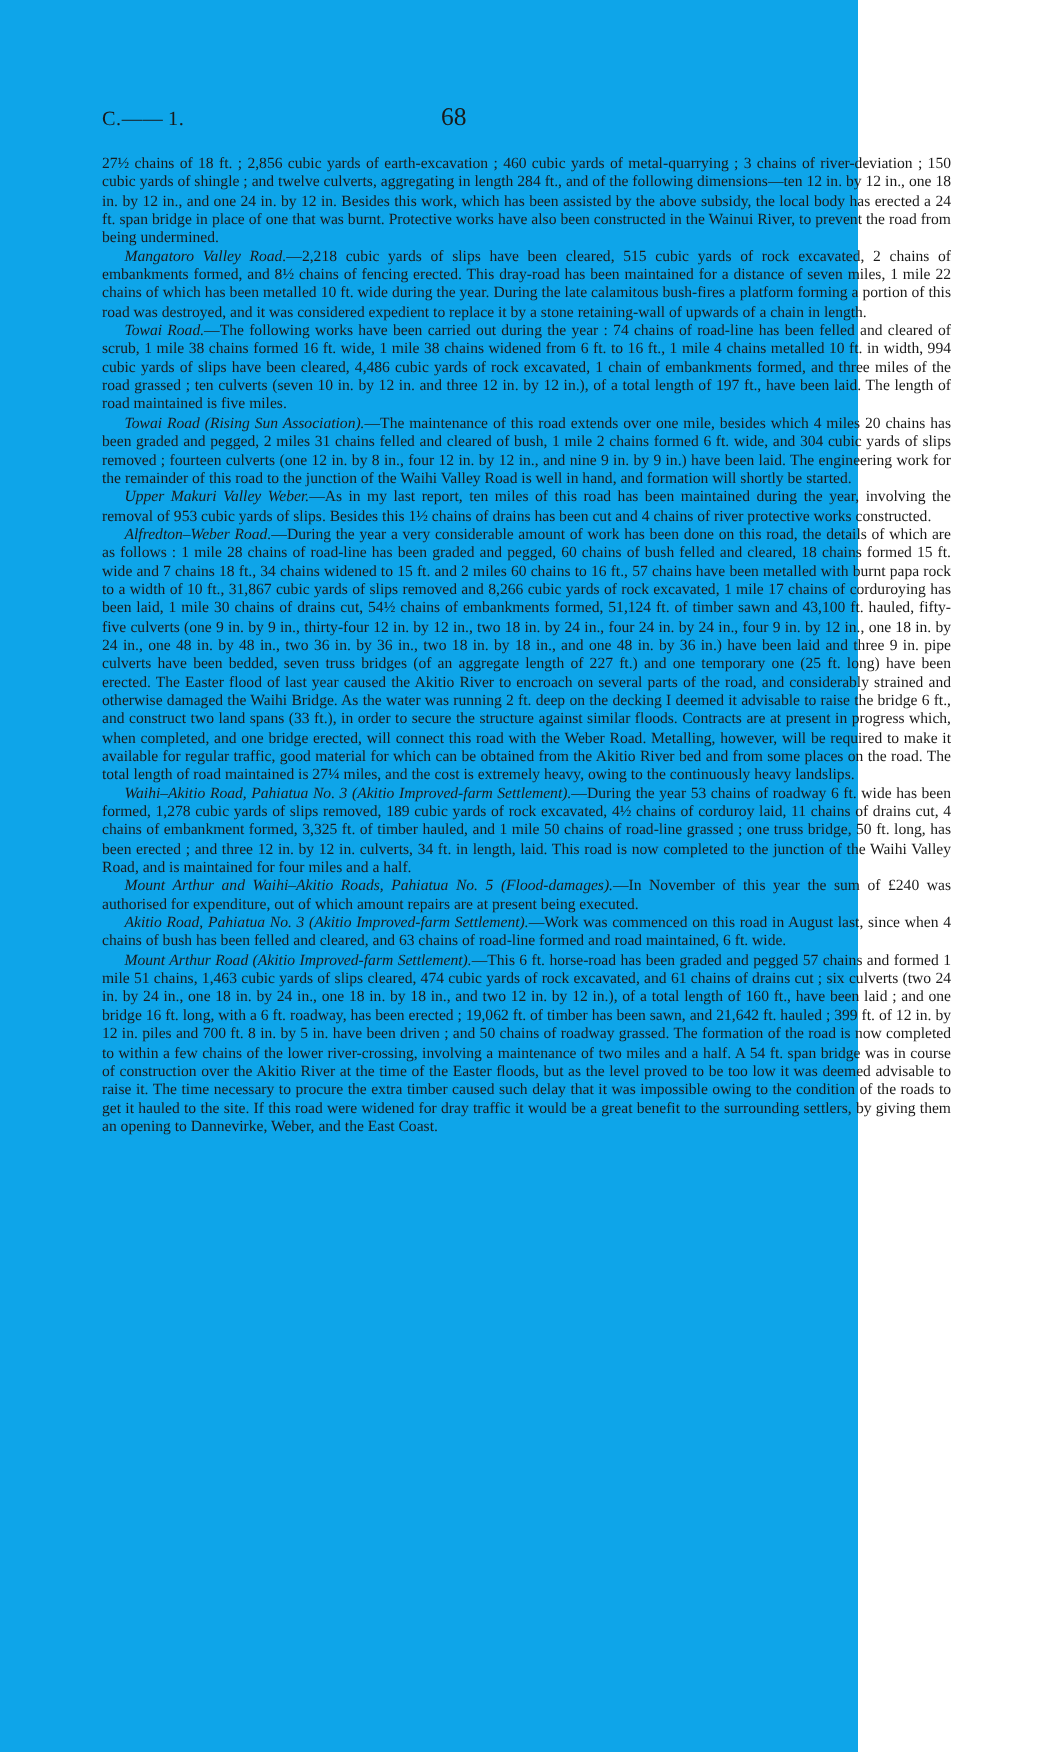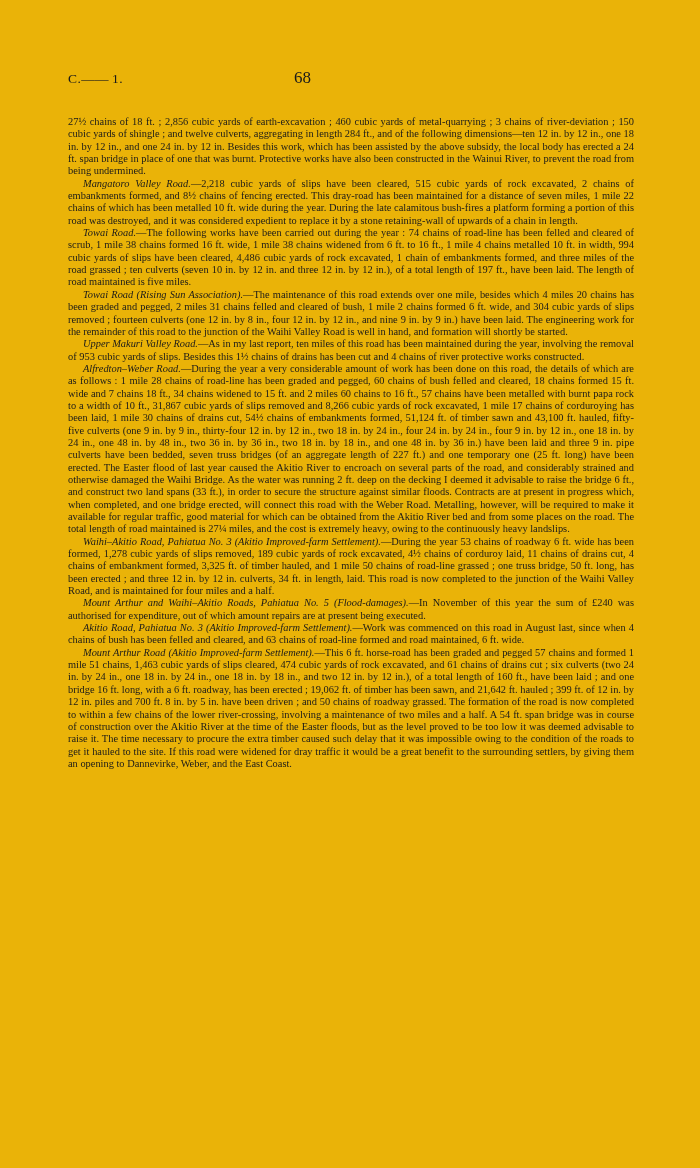--- a/index.html
+++ b/index.html
@@ -11,23 +11,23 @@
     width: 700px;
     height: 1168px;
     font-family: "Liberation Serif", serif;
     color: #1a1a1a;
     position: relative;
     overflow: hidden;
   }
   .page {
     position: absolute;
     left: 0; top: 0;
-    width: 700px;
+    width: 572px;
     height: 1168px;
-    background: #eab308;
+    background: #0ea5e9;
   }
   .header-row {
     position: absolute;
     left: 68px;
     top: 68px;
     width: 564px;
     display: flex;
     align-items: baseline;
   }
   .header-left {
@@ -37,21 +37,21 @@
   }
   .header-center {
     flex: 1;
     text-align: center;
     font-size: 17px;
     padding-right: 150px;
   }
   .body-text {
     position: absolute;
     left: 68px;
-    top: 116px;
+    top: 104px;
     width: 566px;
     font-size: 10.4px;
     line-height: 12.35px;
     text-align: justify;
     text-justify: inter-word;
   }
   .para {
     margin: 0 0 0 0;
     text-indent: 0;
   }
@@ -85,21 +85,21 @@
 
     <p class="para indent">
       <span class="ttl">Towai Road.</span><span>—The following works have been carried out during the year : 74 chains of road-line has been felled and cleared of scrub, 1 mile 38 chains formed 16 ft. wide, 1 mile 38 chains widened from 6 ft. to 16 ft., 1 mile 4 chains metalled 10 ft. in width, 994 cubic yards of slips have been cleared, 4,486 cubic yards of rock excavated, 1 chain of embankments formed, and three miles of the road grassed ; ten culverts (seven 10 in. by 12 in. and three 12 in. by 12 in.), of a total length of 197 ft., have been laid.  The length of road maintained is five miles.</span>
     </p>
 
     <p class="para indent">
       <span class="ttl">Towai Road (Rising Sun Association).</span><span>—The maintenance of this road extends over one mile, besides which 4 miles 20 chains has been graded and pegged, 2 miles 31 chains felled and cleared of bush, 1 mile 2 chains formed 6 ft. wide, and 304 cubic yards of slips removed ; fourteen culverts (one 12 in. by 8 in., four 12 in. by 12 in., and nine 9 in. by 9 in.) have been laid.  The engineering work for the remainder of this road to the junction of the Waihi Valley Road is well in hand, and formation will shortly be started.</span>
     </p>
 
     <p class="para indent">
-      <span class="ttl">Upper Makuri Valley Road.</span><span>—As in my last report, ten miles of this road has been maintained during the year, involving the removal of 953 cubic yards of slips.  Besides this 1½ chains of drains has been cut and 4 chains of river protective works constructed.</span>
+      <span class="ttl">Upper Makuri Valley Weber.</span><span>—As in my last report, ten miles of this road has been maintained during the year, involving the removal of 953 cubic yards of slips.  Besides this 1½ chains of drains has been cut and 4 chains of river protective works constructed.</span>
     </p>
 
     <p class="para indent">
       <span class="ttl">Alfredton–Weber Road.</span><span>—During the year a very considerable amount of work has been done on this road, the details of which are as follows : 1 mile 28 chains of road-line has been graded and pegged, 60 chains of bush felled and cleared, 18 chains formed 15 ft. wide and 7 chains 18 ft., 34 chains widened to 15 ft. and 2 miles 60 chains to 16 ft., 57 chains have been metalled with burnt papa rock to a width of 10 ft., 31,867 cubic yards of slips removed and 8,266 cubic yards of rock excavated, 1 mile 17 chains of corduroying has been laid, 1 mile 30 chains of drains cut, 54½ chains of embankments formed, 51,124 ft. of timber sawn and 43,100 ft. hauled, fifty-five culverts (one 9 in. by 9 in., thirty-four 12 in. by 12 in., two 18 in. by 24 in., four 24 in. by 24 in., four 9 in. by 12 in., one 18 in. by 24 in., one 48 in. by 48 in., two 36 in. by 36 in., two 18 in. by 18 in., and one 48 in. by 36 in.) have been laid and three 9 in. pipe culverts have been bedded, seven truss bridges (of an aggregate length of 227 ft.) and one temporary one (25 ft. long) have been erected.  The Easter flood of last year caused the Akitio River to encroach on several parts of the road, and considerably strained and otherwise damaged the Waihi Bridge.  As the water was running 2 ft. deep on the decking I deemed it advisable to raise the bridge 6 ft., and construct two land spans (33 ft.), in order to secure the structure against similar floods.  Contracts are at present in progress which, when completed, and one bridge erected, will connect this road with the Weber Road.  Metalling, however, will be required to make it available for regular traffic, good material for which can be obtained from the Akitio River bed and from some places on the road.  The total length of road maintained is 27¼ miles, and the cost is extremely heavy, owing to the continuously heavy landslips.</span>
     </p>
 
     <p class="para indent">
       <span class="ttl">Waihi–Akitio Road, Pahiatua No. 3 (Akitio Improved-farm Settlement).</span><span>—During the year 53 chains of roadway 6 ft. wide has been formed, 1,278 cubic yards of slips removed, 189 cubic yards of rock excavated, 4½ chains of corduroy laid, 11 chains of drains cut, 4 chains of embankment formed, 3,325 ft. of timber hauled, and 1 mile 50 chains of road-line grassed ; one truss bridge, 50 ft. long, has been erected ; and three 12 in. by 12 in. culverts, 34 ft. in length, laid.  This road is now completed to the junction of the Waihi Valley Road, and is maintained for four miles and a half.</span>
     </p>
 

